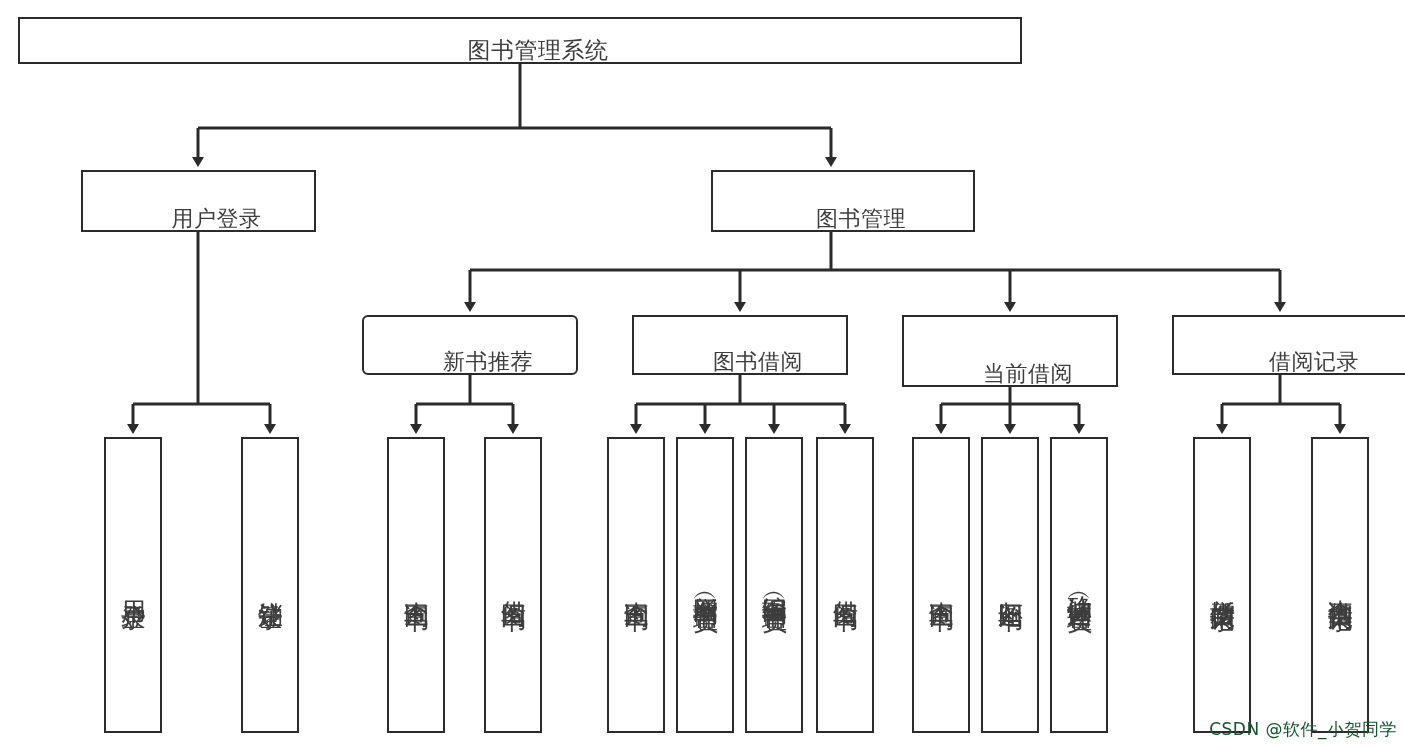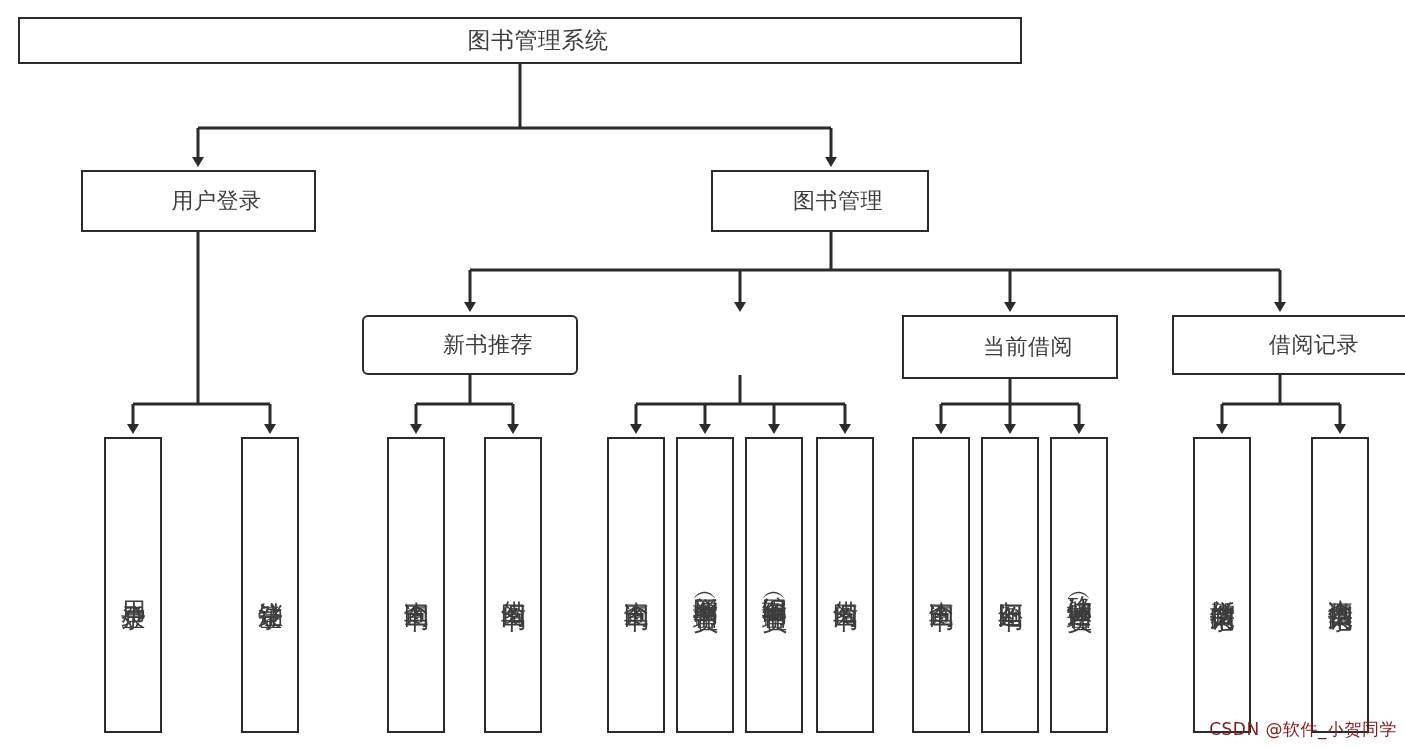--- a/index.html
+++ b/index.html
@@ -26,21 +26,21 @@
     width: 1405px;
     height: 747px;
   }
   
   .node {
     position: absolute;
     box-sizing: border-box;
     background: #ffffff;
     border: 2px solid #2b2b2b;
     display: flex;
-    align-items: center;
+    align-items: flex-end;
     justify-content: center;
     color: #3d3d3d;
     z-index: 2;
     padding-left: 36px;
   }
   .node .label {
     color: #3d3d3d;
     line-height: 1.06;
     text-align: center;
     white-space: pre;
@@ -66,21 +66,21 @@
     line-height: 1.12;
     letter-spacing: 2px;
     max-height: 100%;
   }
   
   #watermark {
     position: absolute;
     right: 8px;
     bottom: 6px;
     font-size: 17px;
-    color: #7f1d1d;
+    color: #14532d;
     white-space: nowrap;
     z-index: 3;
     letter-spacing: 0.5px;
   }
 </style>
 </head>
 <body>
 
 <div id="canvas">
 
@@ -137,30 +137,33 @@
   </svg>
 
   <div class="node horiz root" style="left:18px; top:17px; width:1004px; height:47px;">
     <span class="label">图书管理系统</span>
   </div>
 
   <div class="node horiz" style="left:81px; top:170px; width:235px; height:62px;">
     <span class="label">用户登录</span>
   </div>
 
-  <div class="node horiz" style="left:711px; top:170px; width:218px; height:62px;">
+  <div class="node horiz" style="left:711px; top:170px; width:264px; height:62px;">
     <span class="label">图书管理</span>
   </div>
 
   <div class="node horiz" style="left:362px; top:315px; width:216px; height:60px;border-radius:6px;">
     <span class="label">新书推荐</span>
   </div>
 
-
-  <div class="node horiz" style="left:902px; top:315px; width:216px; height:64px;">
+  <div class="node horiz" style="left:632px; top:315px; width:216px; height:60px;">
+    <span class="label">图书借阅</span>
+  </div>
+
+  <div class="node horiz" style="left:902px; top:315px; width:216px; height:72px;">
     <span class="label">当前借阅</span>
   </div>
 
   <div class="node horiz" style="left:1172px; top:315px; width:248px; height:60px;">
     <span class="label">借阅记录</span>
   </div>
 
   <div class="node vert" style="left:104px; top:437px; width:58px; height:296px;">
     <span class="label">用户登录</span>
   </div>

